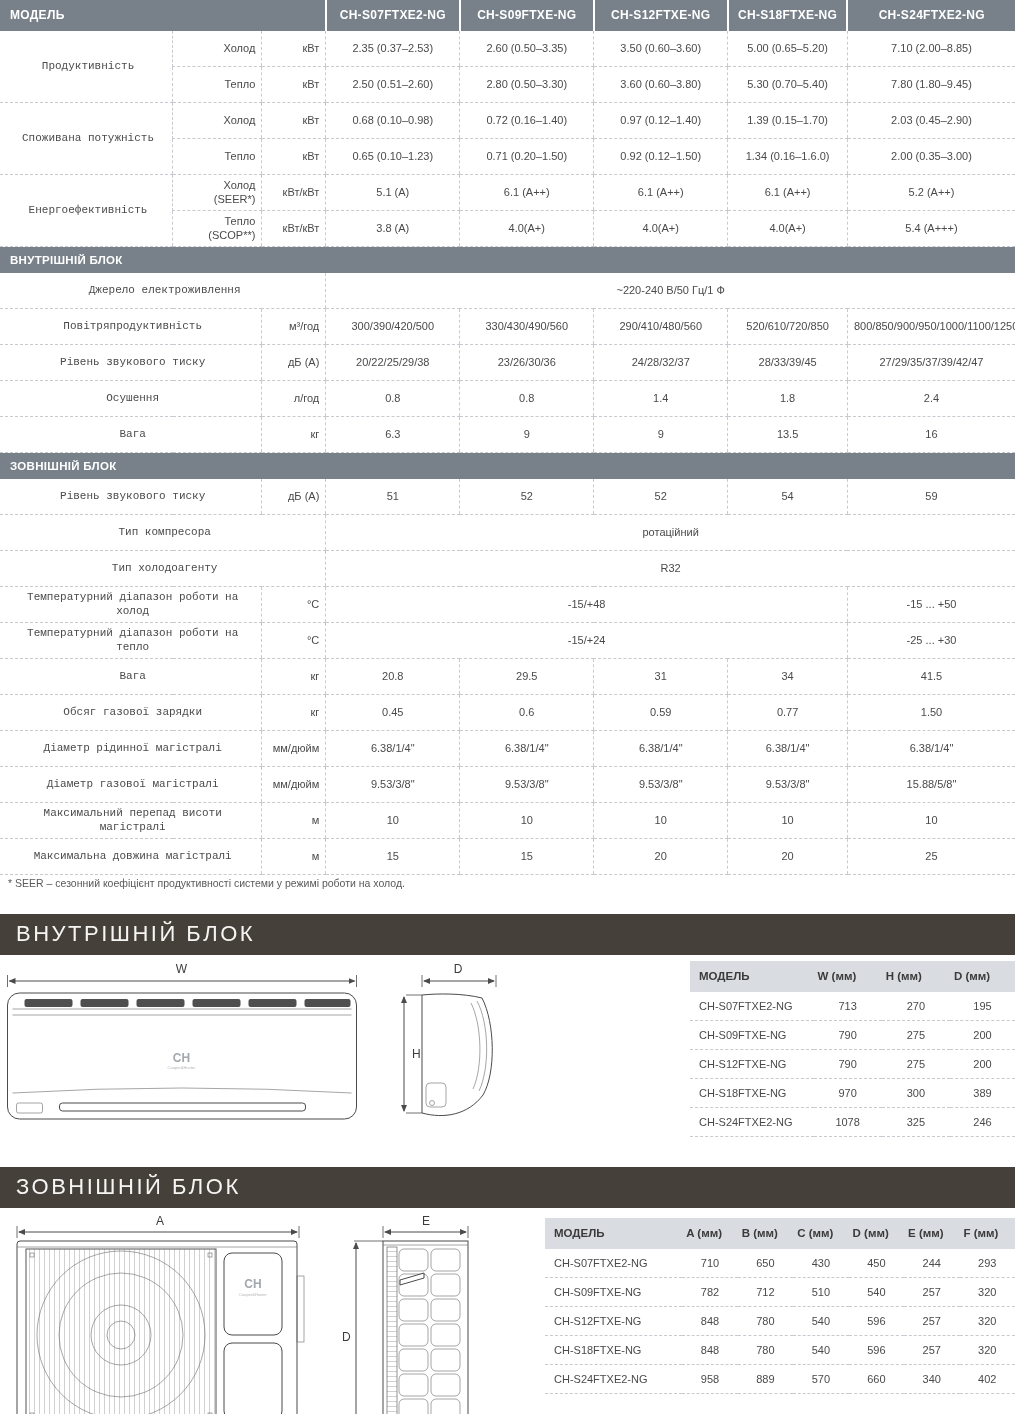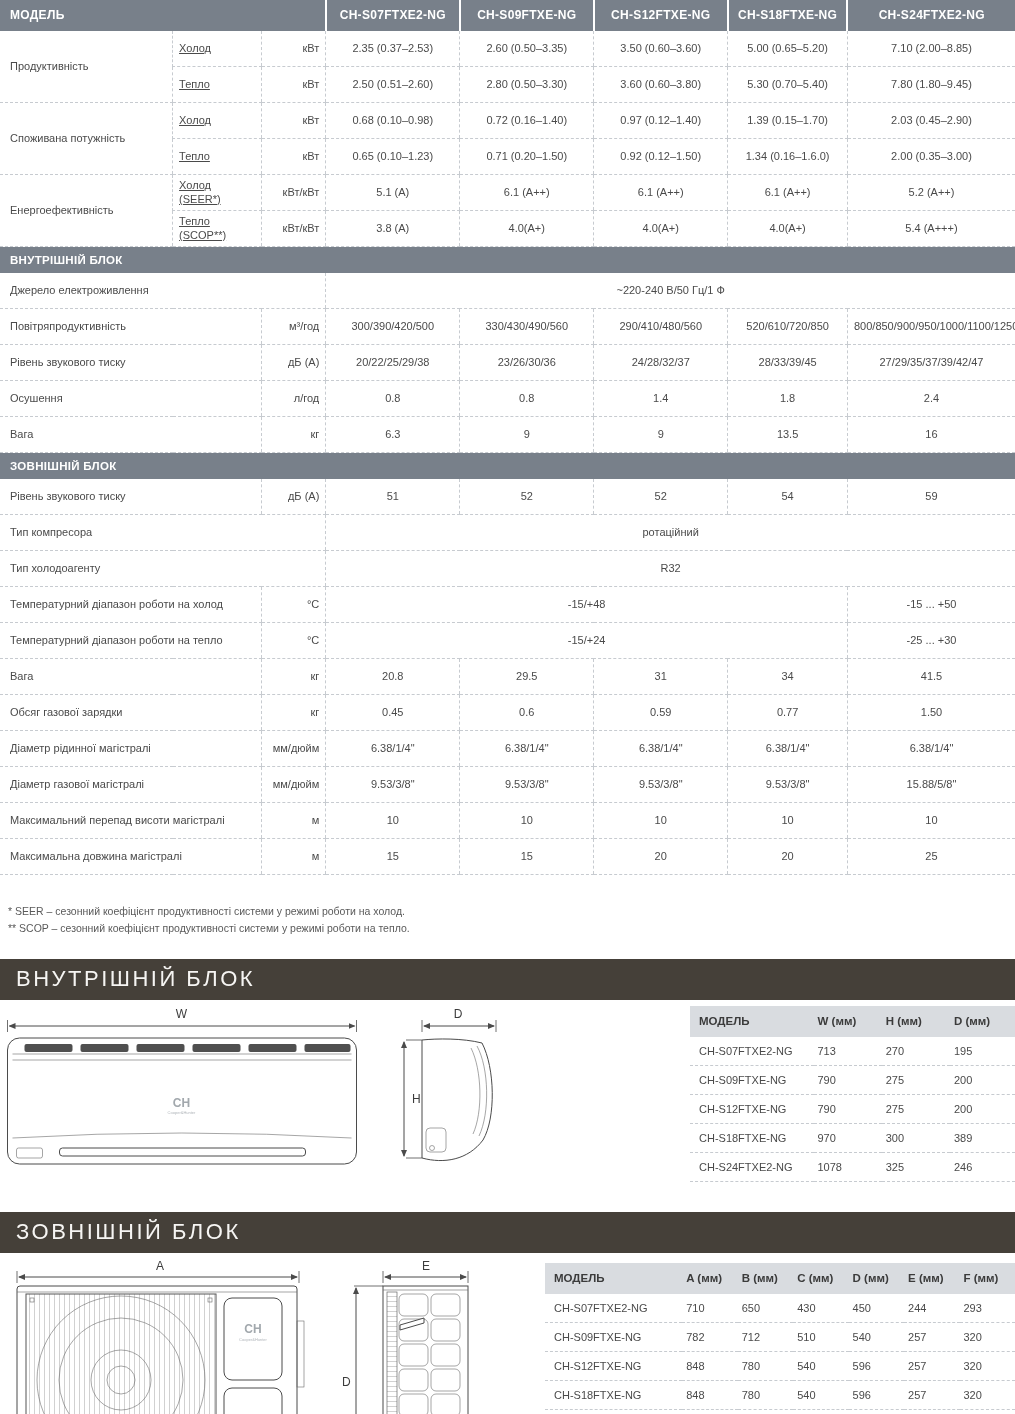--- a/index.html
+++ b/index.html
@@ -6,43 +6,43 @@
   body{width:1015px;font-family:"Liberation Sans","DejaVu Sans",sans-serif;color:#4a4a4a;}
   .page{position:relative;width:1015px;height:1414px;overflow:hidden;background:#fff;}
 
   
   table.spec{width:1015px;border-collapse:collapse;table-layout:fixed;font-size:11px;}
   table.spec td{padding:0 6px;vertical-align:middle;height:35px;line-height:1.25;}
   table.spec thead td{background:#78808a;color:#fff;font-weight:bold;font-size:12px;height:31px;letter-spacing:.3px;}
   table.spec thead td.mh{text-align:left;padding-left:10px;}
   table.spec thead td.ch{text-align:center;border-left:2px solid #fff;}
   table.spec tbody td{border-bottom:1px dashed #c7cbd0;}
-  table.spec td.g,table.spec td.l{text-align:left;padding-left:10px;}
-  table.spec td.s{text-align:left;border-left:1px dashed #c7cbd0;text-decoration:underline;}
+  table.spec td.g,table.spec td.l{text-align:center;padding-left:10px;font-family:Liberation Mono, monospace;}
+  table.spec td.s{text-align:right;border-left:1px dashed #c7cbd0;}
   table.spec td.u{text-align:right;border-left:1px dashed #c7cbd0;}
   table.spec td.v{text-align:center;border-left:1px dashed #c7cbd0;}
   table.spec td.band{background:#78808a;color:#fff;font-weight:bold;font-size:11.5px;height:26px;padding-left:10px;border-bottom:none;letter-spacing:.3px;}
 
-  .footnotes{margin:28px 0 0 8px;font-size:10.5px;color:#5a5a5a;line-height:1.6;}
+  .footnotes{margin:0 0 0 8px;font-size:10.5px;color:#5a5a5a;line-height:1.6;}
 
   
   .banner{margin-top:22px;height:41px;background:#454039;color:#f6f5f3;display:flex;align-items:center;
           padding-left:16px;font-size:22px;letter-spacing:2.5px;font-weight:400;}
 
   
   .sect{position:relative;width:1015px;}
   .sect.indoor{height:212px;}
   .sect.outdoor{height:269px;}
   .abs{position:absolute;}
 
   
   table.dims{border-collapse:collapse;table-layout:fixed;font-size:11px;color:#4a4a4a;}
   table.dims th{background:#d9dce0;color:#3b3b3b;font-weight:bold;height:31px;text-align:left;padding:0 4px;font-size:11.5px;}
   table.dims th:first-child{text-align:left;padding-left:9px;}
-  table.dims td{height:28px;text-align:left;border-bottom:1px dashed #c7cbd0;padding:0 4px;}
+  table.dims td{height:28px;text-align:center;border-bottom:1px dashed #c7cbd0;padding:0 4px;}
   table.dims td:first-child{text-align:left;padding-left:9px;}
 
   
   svg .ln{stroke:#4b4b4b;stroke-width:1;fill:none;}
   svg .thin{stroke:#6a6a6a;stroke-width:.6;fill:none;}
   svg .dim{stroke:#4b4b4b;stroke-width:1;}
   svg .tick{stroke:#4b4b4b;stroke-width:.8;}
   svg text.dl{font-size:12px;fill:#3c3c3c;font-family:"Liberation Sans",sans-serif;}
   svg text.logo{font-size:12px;font-weight:bold;fill:#a2a8ad;font-family:"Liberation Sans",sans-serif;}
   svg text.logosub{font-size:4px;fill:#b0b5ba;font-family:"Liberation Sans",sans-serif;}
@@ -269,21 +269,20 @@
           <td class="v">15</td>
           <td class="v">20</td>
           <td class="v">20</td>
           <td class="v">25</td>
         </tr>
       </tbody>
   </table>
 
   <div class="footnotes">
     <div>* SEER – сезонний коефіцієнт продуктивності системи у режимі роботи на холод.</div>
-    <div>** SCOP – сезонний коефіцієнт продуктивності системи у режимі роботи на тепло.</div>
   </div>
 
   <div class="banner">ВНУТРІШНІЙ БЛОК</div>
 
   <div class="sect indoor">
 
     <svg class="abs" style="left:4px;top:8px" width="356" height="160" viewBox="0 0 355 160">
       <text class="dl" x="177" y="10" text-anchor="middle">W</text>
       <line class="tick" x1="3" y1="12" x2="3" y2="24"></line>
         <line class="tick" x1="352" y1="12" x2="352" y2="24"></line>

